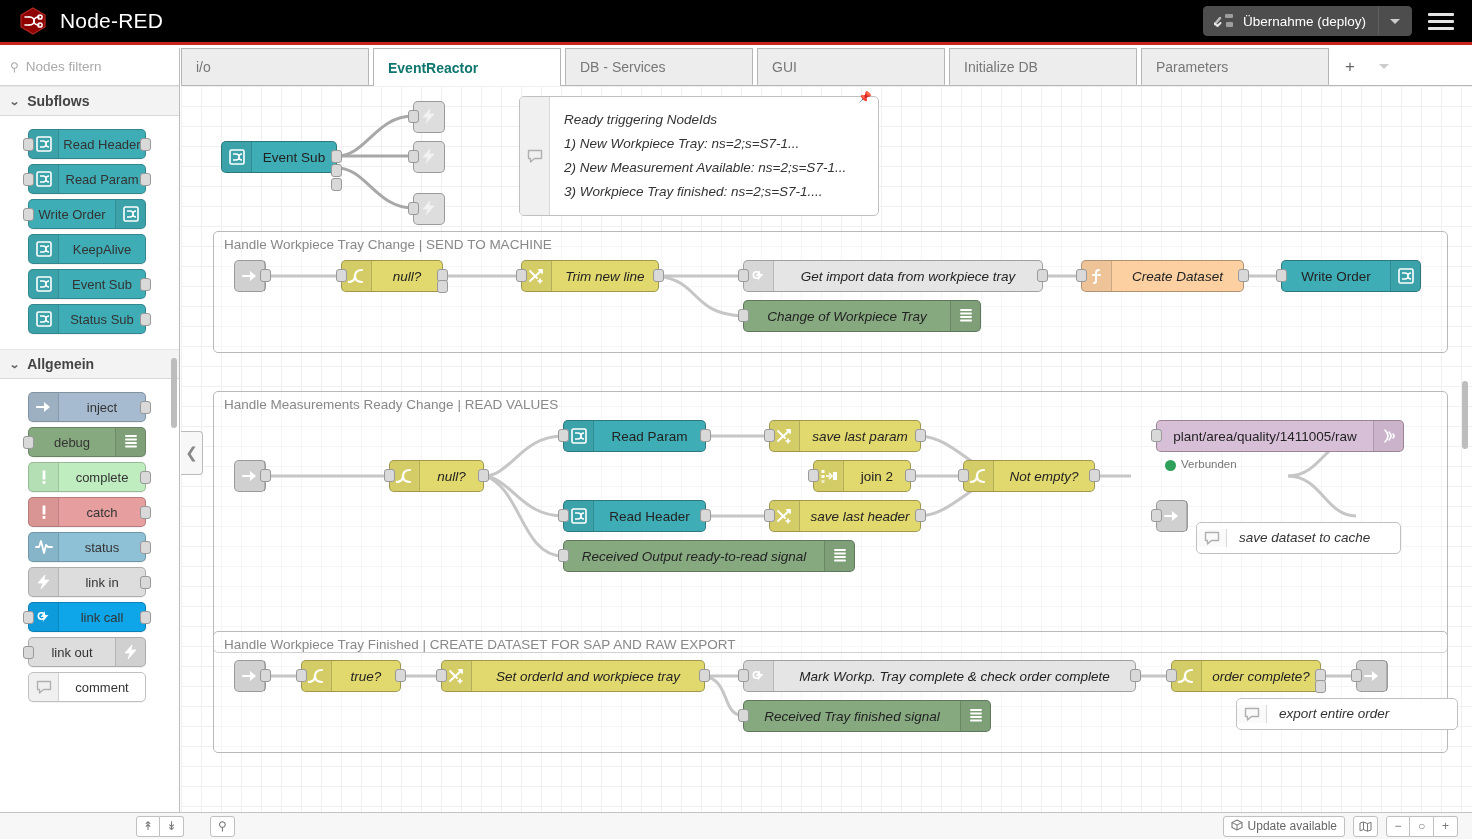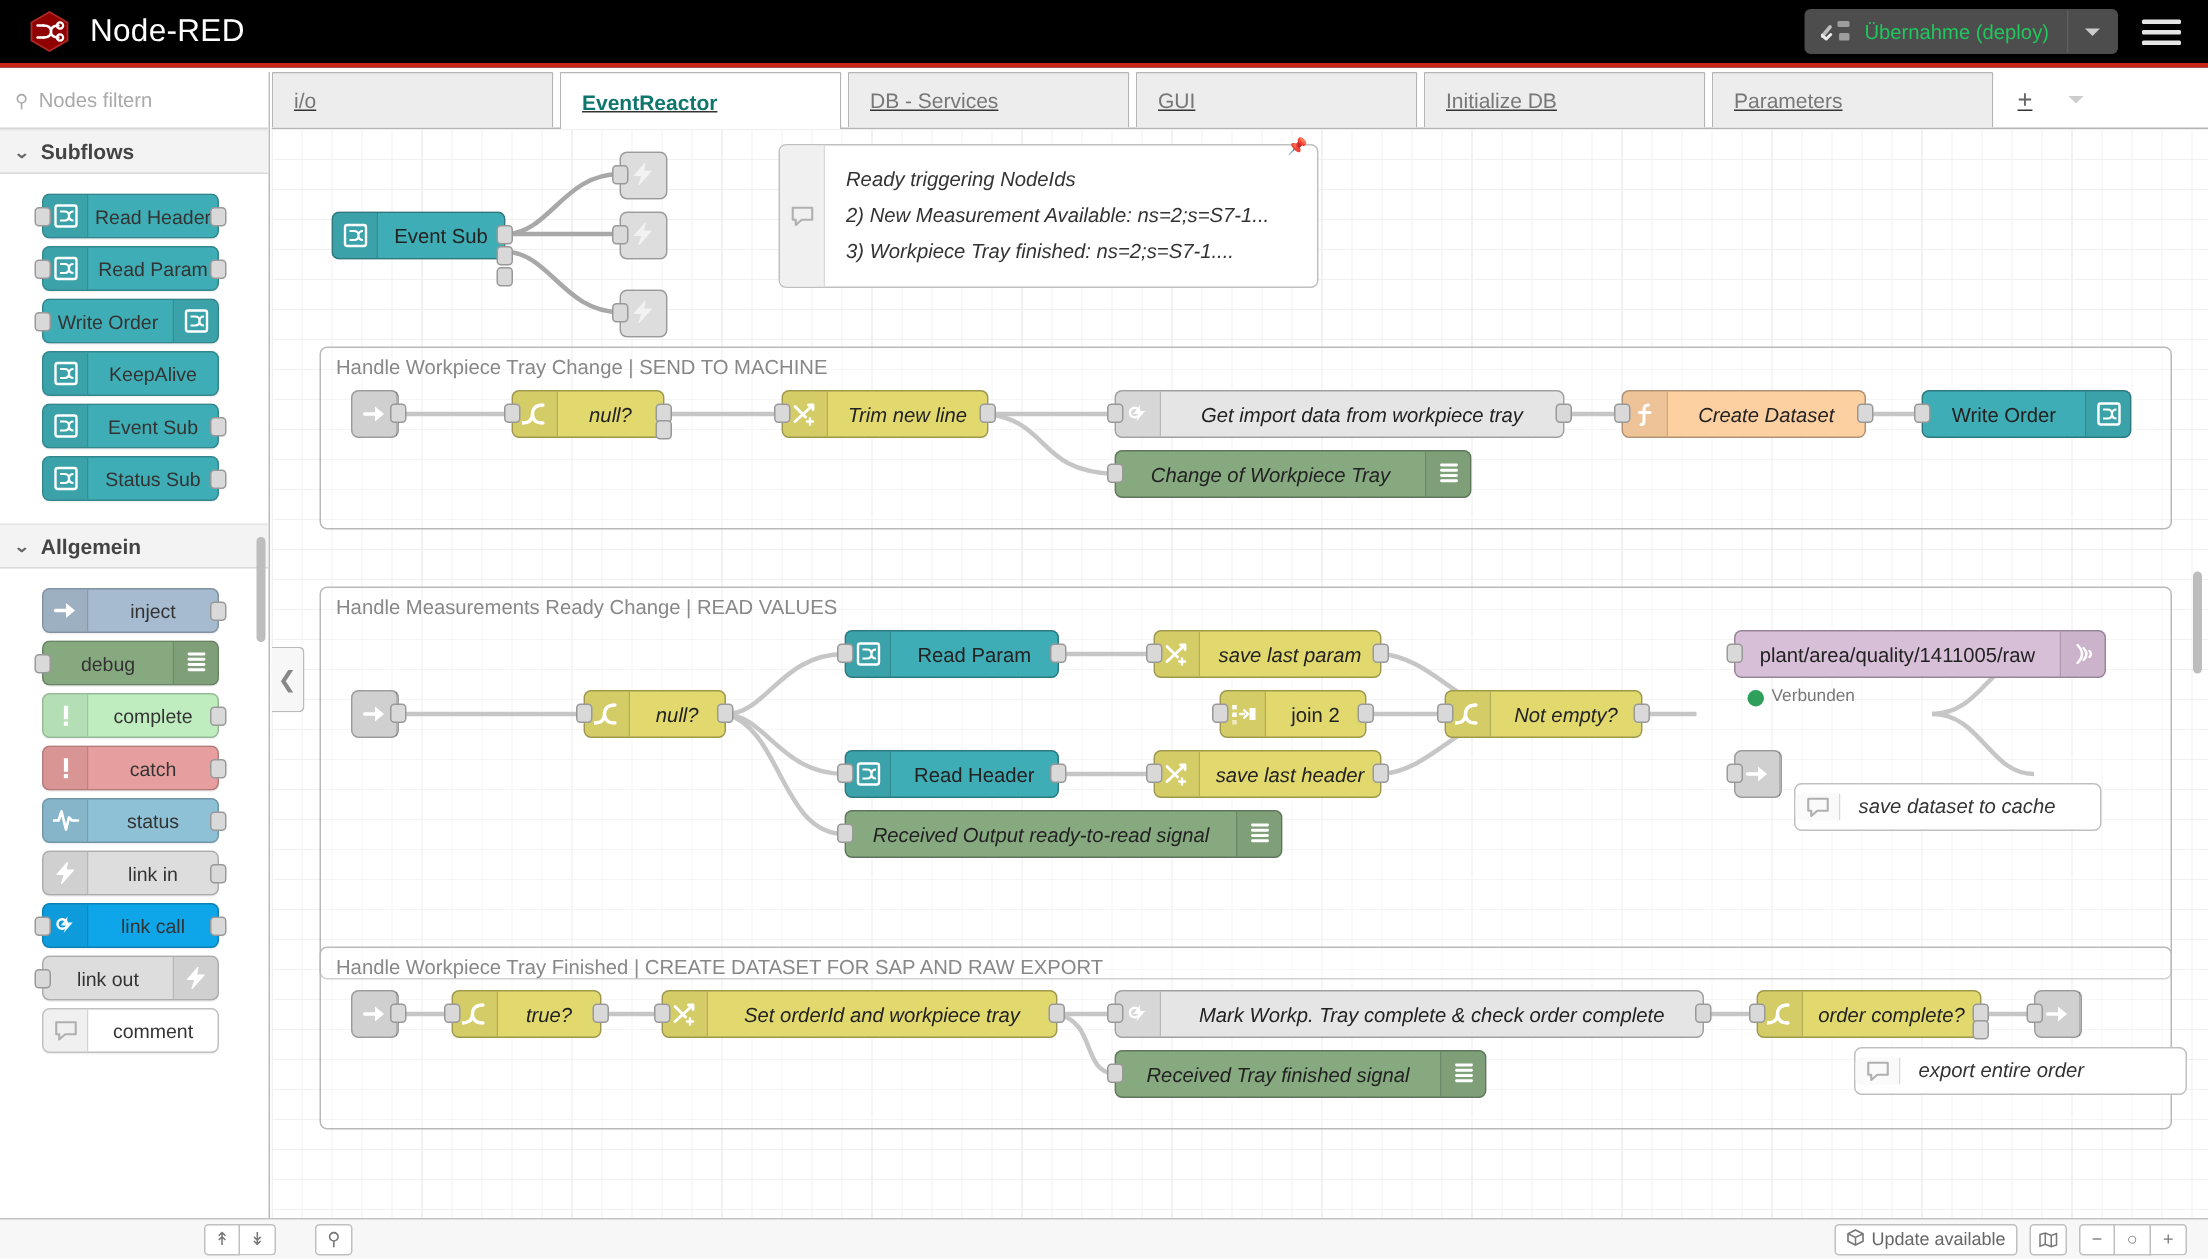--- a/index.html
+++ b/index.html
@@ -17,21 +17,21 @@
     background:#000; border-bottom:3px solid #c7261b;
     display:flex; align-items:center;
   }
   #logo-wrap{ display:flex; align-items:center; margin-left:18px; }
   #logo-icon{ width:30px; height:30px; }
   #brand{ color:#fff; font-size:21px; margin-left:12px; letter-spacing:.2px;}
   #header-right{ margin-left:auto; display:flex; align-items:center; }
   #deploy-btn{
     display:flex; align-items:flex-start; height:30px;
     background:#4d4d4d; border-radius:4px; margin-right:16px;
-    color:#22c55e; font-size:13.5px; cursor:pointer;
+    color:#ffffff; font-size:13.5px; cursor:pointer;
     border:1px solid #4d4d4d;
   }
   #deploy-main{ display:flex; align-items:center; padding:0 12px 0 10px; height:100%; }
   #deploy-icon{ width:20px; height:16px; margin-right:9px; }
   #deploy-caret{
     border-left:1px solid #5f5f5f; height:100%;
     display:flex; align-items:center; padding:0 11px;
   }
   .caret-dn{ width:0;height:0;border-left:5px solid transparent;border-right:5px solid transparent;border-top:5px solid #ccc;}
   #hamburger{ margin-right:18px; cursor:pointer; width:26px; }
@@ -80,21 +80,21 @@
   .port{
     position:absolute; width:11px; height:13px; background:#d9d9d9;
     border:1px solid #999; border-radius:3px; top:8px;
   }
   .port.in{ left:-6px; }
   .port.out{ right:-6px; }
 
   
   #workspace{
     position:absolute; left:181px; top:48px; right:0; bottom:27px;
-    background:#fff; overflow:hidden;text-decoration:underline;
+    background:#fff; overflow:hidden;
   }
   #tabbar{
     height:38px; background:#fff; border-bottom:1px solid #b5b5b5;
     display:flex; align-items:flex-end; position:relative; z-index:5;
   }
   .tab{
     height:37px; display:flex; align-items:center; padding:0 14px;
     background:#ededed; border:1px solid #b5b5b5; border-bottom:none;
     margin-right:4px; color:#777; font-size:14px; cursor:pointer;
     min-width:188px; border-radius:1px;
@@ -515,20 +515,21 @@
         </div>
         <div class="cmt" style="left: 338px; top: 10px; width: 360px;">
           <span class="cmt-pin">📌</span>
   <span class="cicn">
             <svg width="18" height="18" viewBox="0 0 18 18">
               <path d="M2.5 3.5 h13 v8 h-7 l-4 3.5 v-3.5 h-2 z" fill="none" stroke="#b0b0b0" stroke-width="1.4" stroke-linejoin="round"></path>
             </svg>
           </span>
   <span class="ctxt">
     <div>Ready triggering NodeIds</div>
+            <div>1) New Workpiece Tray: ns=2;s=S7-1...</div>
             <div>2) New Measurement Available: ns=2;s=S7-1...</div>
             <div>3) Workpiece Tray finished: ns=2;s=S7-1....</div>
   </span>
         </div>
         <div class="grp" style="left: 32px; top: 145px; width: 1235px; height: 122px;">
           <span class="grp-title">Handle Workpiece Tray Change | SEND TO MACHINE</span>
         </div>
         <div class="nd" style="left: 53px; top: 174px; width: 32px; background: rgb(221, 221, 221);">
           <span class="icn">
             <svg width="18" height="18" viewBox="0 0 18 18">

